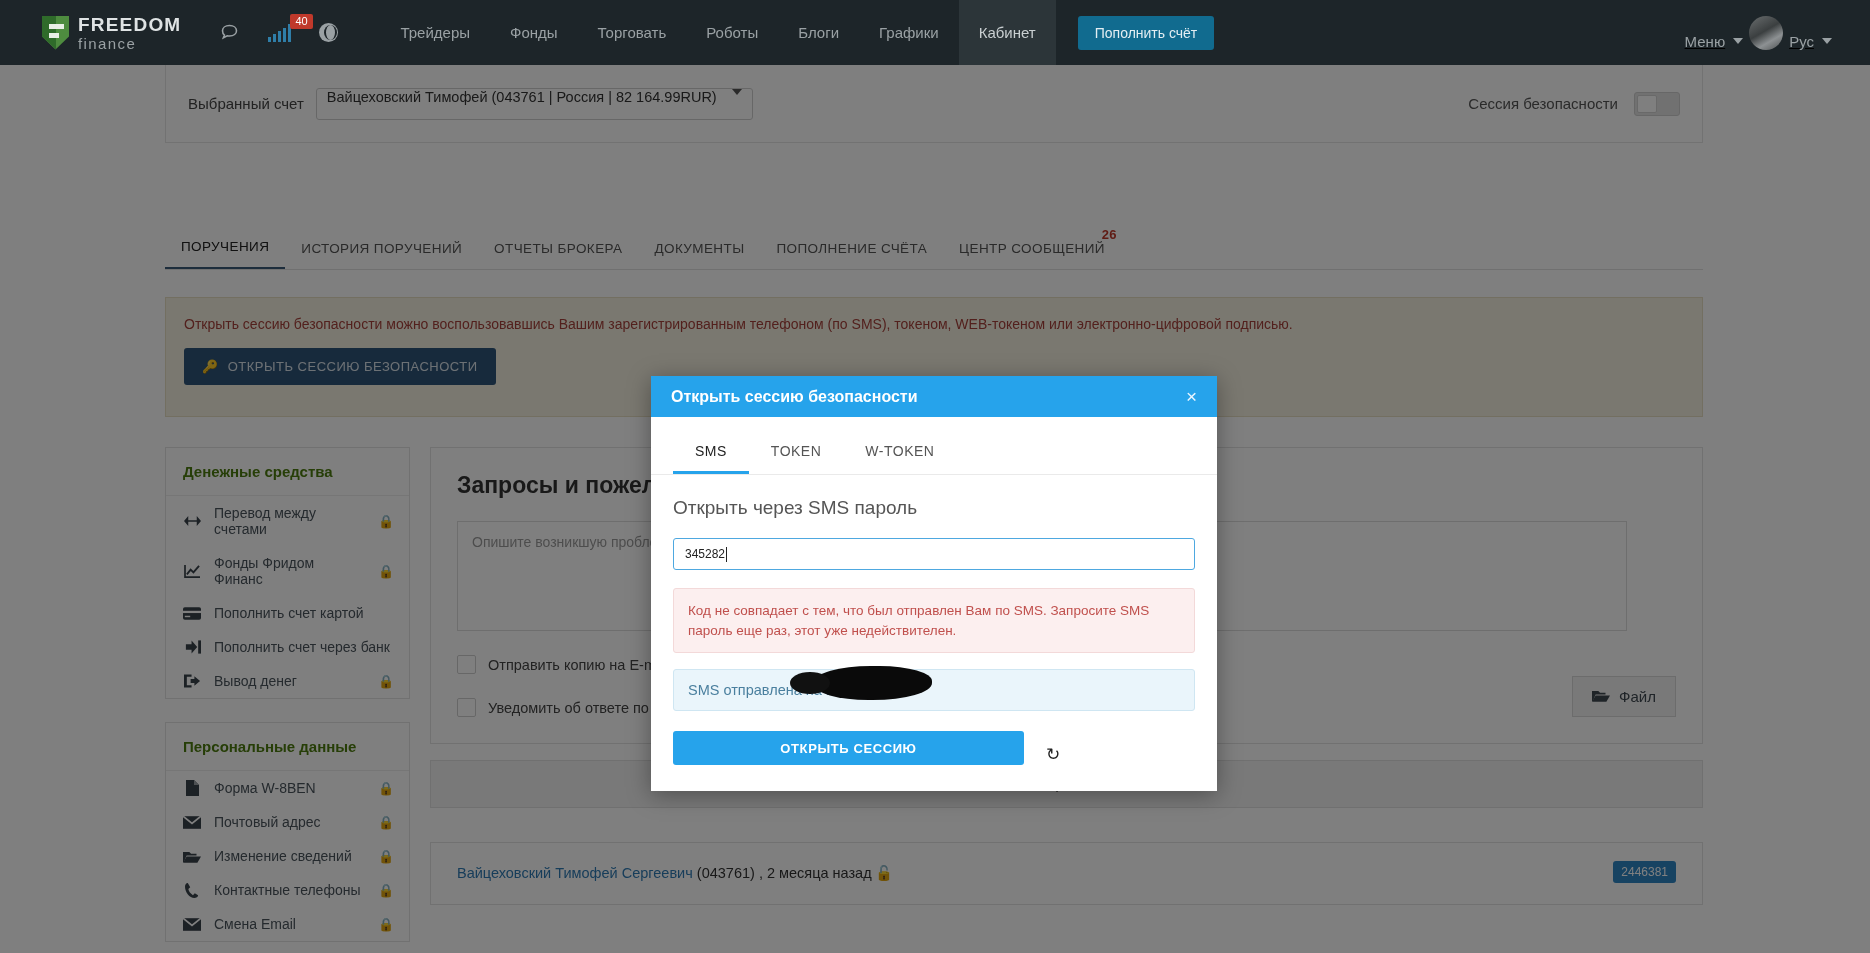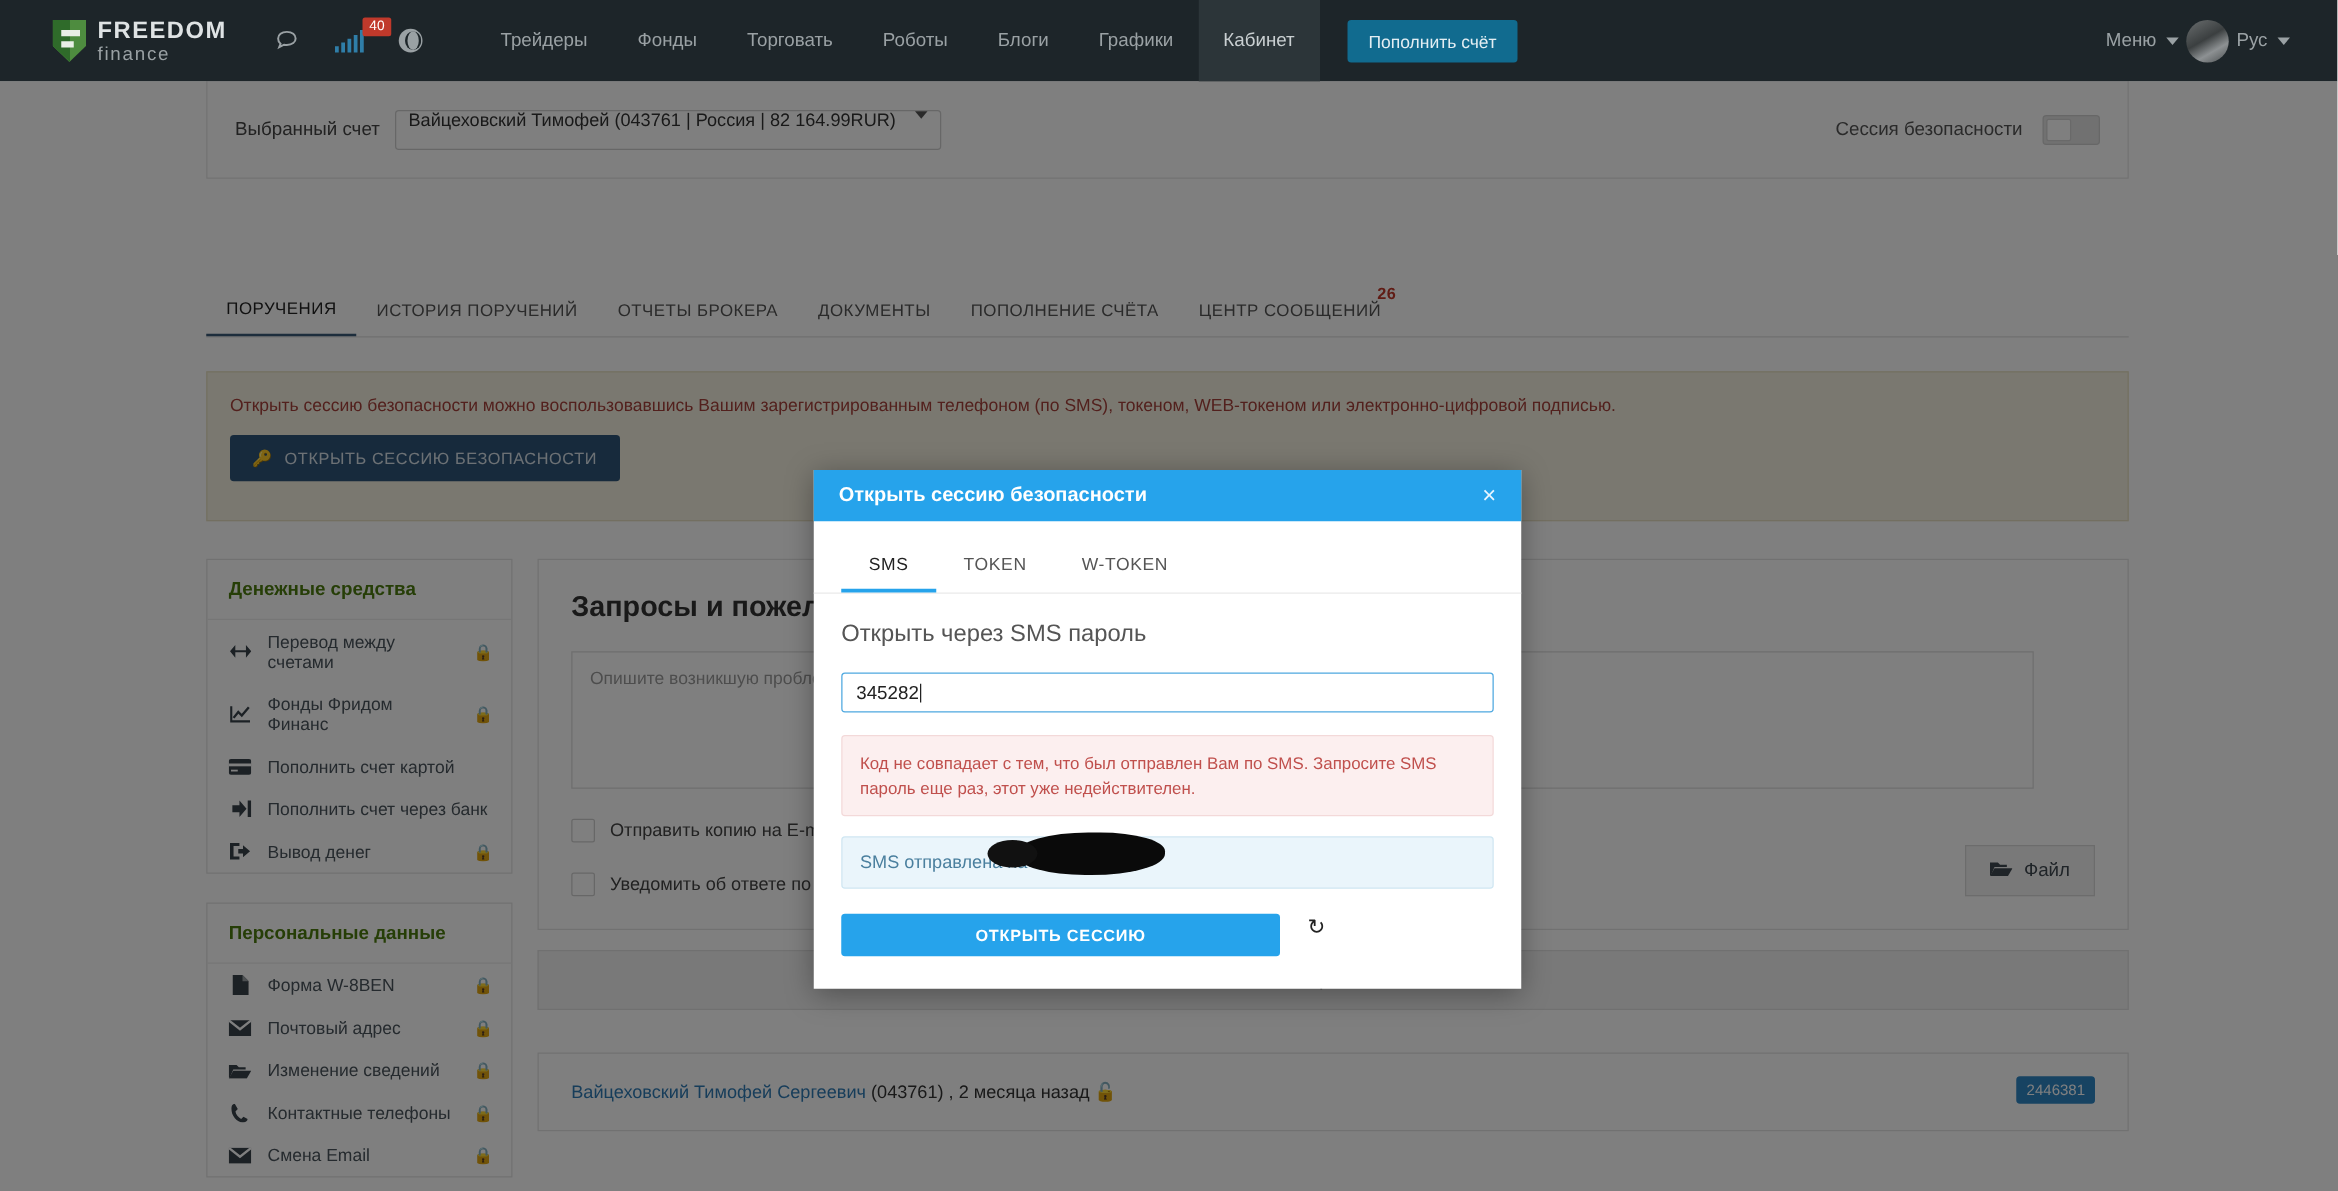--- a/index.html
+++ b/index.html
@@ -50,21 +50,21 @@
   .nav-links { display:flex; align-items:center; margin-left:42px; height:65px; }
   .nav-link {
     color:#9aa1a4; font-size:15px; padding:0 20px; height:65px;
     display:flex; align-items:center; cursor:pointer; text-decoration:none;
   }
   .nav-link.active { background:#2c3539; color:#c9cfd1; }
   .btn-topup {
     background:#116b8f; color:#e3eef3; font-size:14px; padding:9px 17px;
     border-radius:3px; margin-left:22px; cursor:pointer; white-space:nowrap;
   }
-  .nav-right { margin-left:auto; display:flex; align-items:center; margin-right:38px; gap:6px; }
+  .nav-right { margin-left:auto; display:flex; align-items:flex-end; margin-right:38px; gap:6px;text-decoration:underline; }
   .menu-drop { color:#9aa1a4; font-size:15px; display:flex; align-items:center; gap:8px; cursor:pointer; }
   .caret { width:0;height:0;border-left:5px solid transparent;border-right:5px solid transparent;border-top:6px solid #9aa1a4; }
   .avatar {
     width:34px;height:34px;border-radius:50%;
     background:linear-gradient(150deg,#6b6f70 0%,#3b3f40 45%,#8d9193 70%,#4a4e4f 100%);
     overflow:hidden; cursor:pointer;
   }
 
   
   .dim { position:absolute; top:65px; left:0; width:1870px; height:888px; background:rgba(0,0,0,.5); z-index:40; }
@@ -157,41 +157,41 @@
   .modal-x { margin-left:auto; font-size:19px; line-height:1; cursor:pointer; color:#eaf6ff; }
   .modal-tabs { display:flex; padding:0 22px; border-bottom:1px solid #eaeaea; margin-top:16px; }
   .mtab {
     font-size:14px; color:#555; letter-spacing:.5px; padding:10px 22px 12px; cursor:pointer;
   }
   .mtab.active { color:#222; border-bottom:3px solid #26a3eb; }
   .modal-body { padding:22px 22px 26px; }
   .modal-sub { font-size:19px; color:#555; margin-bottom:19px; }
   .code-input {
     width:100%; height:32px; border:1px solid #4ea8e0; border-radius:3px;
-    padding:0 11px; font-size:15px; color:#222; display:flex; align-items:center;
+    padding:0 11px; font-size:12px; color:#222; display:flex; align-items:center;
   }
   .caretbar { display:inline-block; width:1px; height:15px; background:#222; margin-left:1px; }
   .err-box {
     margin-top:18px; background:#fcefef; border:1px solid #f3d9d9; border-radius:3px;
     padding:12px 14px; color:#c0504d; font-size:13.5px; line-height:1.45;
   }
   .info-box {
     margin-top:16px; background:#eaf5fb; border:1px solid #cfe6f2; border-radius:3px;
     padding:14px; color:#4a7f9e; font-size:14.5px; position:relative; height:42px;
     display:flex; align-items:center;
   }
   .redact {
     position:absolute; left:140px; top:-4px; width:118px; height:34px; background:#0a0a0a;
     border-radius:48% 44% 50% 46%;
   }
   .redact::before {
     content:""; position:absolute; left:-24px; top:6px; width:40px; height:22px;
     background:#111; border-radius:50%;
   }
-  .modal-foot { margin-top:20px; display:flex; align-items:flex-start; gap:22px; }
+  .modal-foot { margin-top:20px; display:flex; align-items:flex-end; gap:22px; }
   .btn-open-session {
     flex:0 0 351px; height:34px; background:#26a3eb; color:#fff; font-size:13px; font-weight:bold;
     letter-spacing:.6px; display:flex; align-items:center; justify-content:center;
     border-radius:3px; cursor:pointer;
   }
   .refresh-ic { color:#222; font-size:17px; cursor:pointer; }
 </style>
 </head>
 <body>
 

